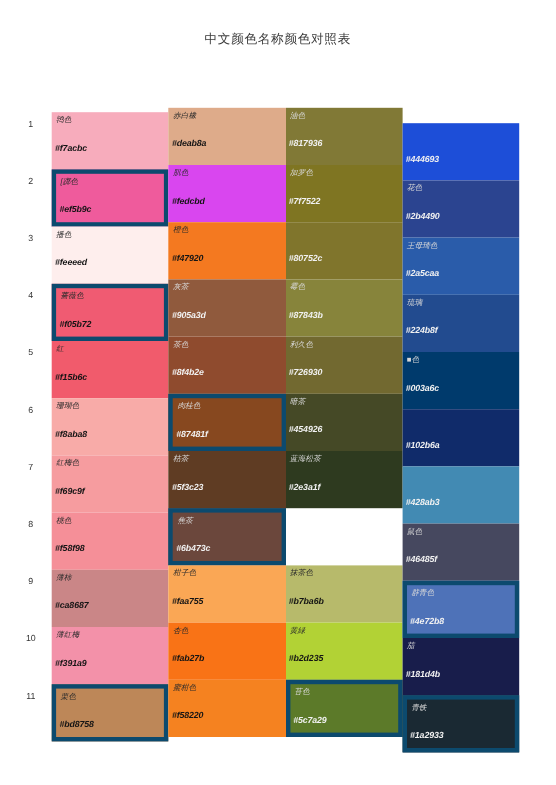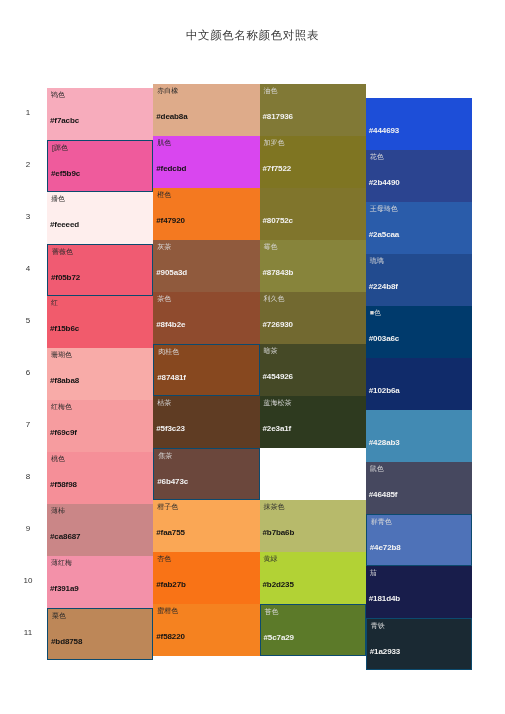--- a/index.html
+++ b/index.html
@@ -42,23 +42,24 @@
   .row-num {
     position: absolute;
     width: 28px;
     text-align: center;
     font-size: 8px;
     color: #333333;
     font-family: "Liberation Sans", "DejaVu Sans", sans-serif;
   }
   .col {
     position: absolute;
-    top: 0;
+    top: 14px;
     width: 119px;
     height: 572px;
+    font-style: italic;
   }
   .col-0 { left: 0px; }
   .col-1 { left: 106.25px; padding-left: 32px; }
   .col-2 { left: 212.5px; }
   .col-3 { left: 318.75px; }
 
   .swatch {
     position: absolute;
     left: 0;
     width: 106.25px;
@@ -80,21 +81,21 @@
     left: 3px;
     top: 28px;
     font-size: 8px;
     color: #141414;
     white-space: nowrap;
     font-family: "Liberation Sans", "DejaVu Sans", sans-serif;
     font-weight: bold;
     letter-spacing: -0.1px;
   }
   .swatch.sel {
-    border: 1px solid #0c4a6e;
+    border: 4px solid #0c4a6e;
   }
   .swatch.dark .cname { color: #d8d8d8; }
   .swatch.dark .chex { color: #f2f2f2; }
 </style>
 </head>
 <body>
 
 <div id="page-title">中文颜色名称颜色对照表</div>
 
 <div id="table-wrap">

